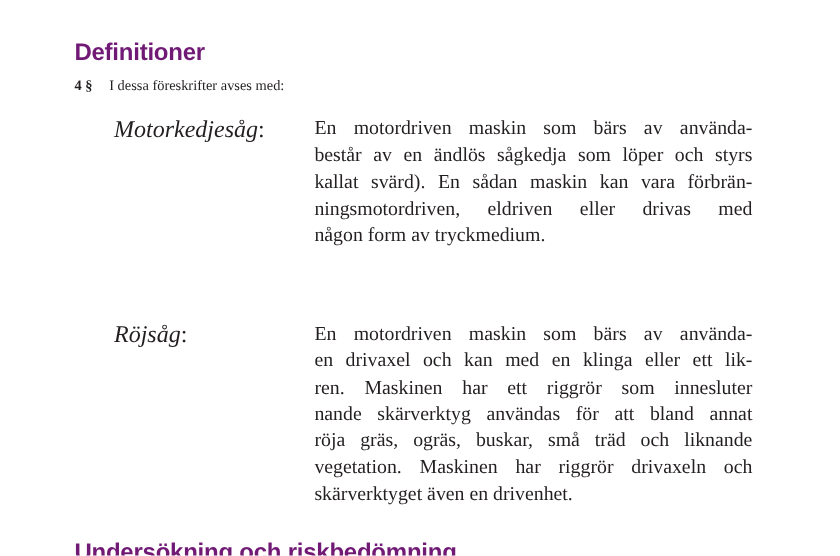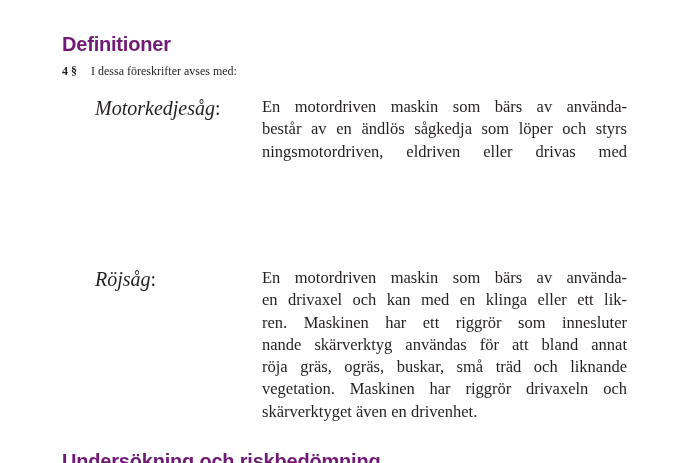--- a/index.html
+++ b/index.html
@@ -18,21 +18,23 @@
 <div class="h2" style="top:33px;">Definitioner</div>
 
 <div class="para">
   <span class="num">4 §</span><span>I dessa föreskrifter avses med:</span>
 </div>
 
 <div class="term" style="top:97px;"><span>Motorkedjesåg</span><span style="font-style:normal">:</span></div>
 <div class="def" style="top:96px;">
   <span class="line">En motordriven maskin som bärs av användа-</span>
   <span class="line">består av en ändlös sågkedja som löper och styrs</span>
+  <span class="line">kallat svärd). En sådan maskin kan vara förbrän-</span>
   <span class="line">ningsmotordriven, eldriven eller drivas med</span>
+  <span class="line last">någon form av tryckmedium.</span>
 </div>
 
 <div class="term" style="top:268px;"><span>Röjsåg</span><span style="font-style:normal">:</span></div>
 <div class="def" style="top:267px;">
   <span class="line">En motordriven maskin som bärs av användа-</span>
   <span class="line">en drivaxel och kan med en klinga eller ett lik-</span>
   <span class="line">ren. Maskinen har ett riggrör som innesluter</span>
   <span class="line">nande skärverktyg användas för att bland annat</span>
   <span class="line">röja gräs, ogräs, buskar, små träd och liknande</span>
   <span class="line">vegetation. Maskinen har riggrör drivaxeln och</span>

